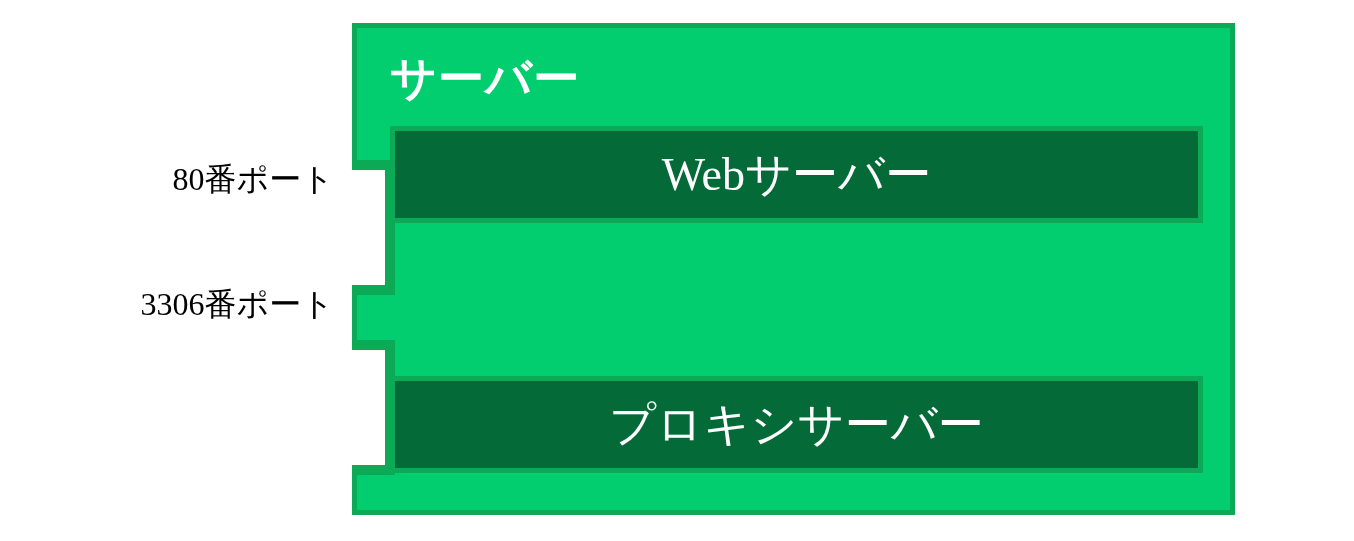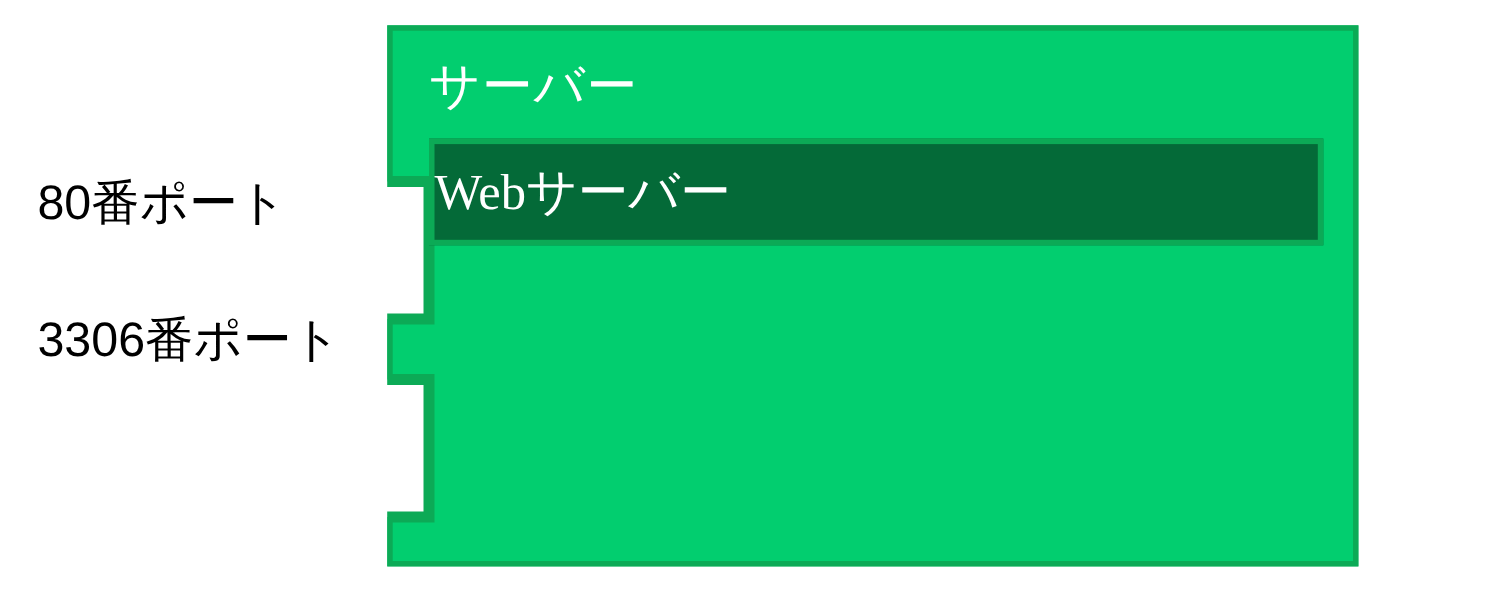--- a/index.html
+++ b/index.html
@@ -23,24 +23,24 @@
     top: 0;
     width: 1354px;
     height: 541px;
   }
 
   
   .port-label {
     position: absolute;
     right: 1020px;            
     width: 300px;
-    text-align: left;
+    text-align: right;
     color: #000000;
-    font-family: Liberation Sans, sans-serif;
-    font-size: 44px;
+    font-family: Liberation Serif, serif;
+    font-size: 32px;
     line-height: 1;
     white-space: nowrap;
   }
   #port-label-0 { top: 163px; }
   #port-label-1 { top: 288px; }
   #port-label-2 { top: 413px; }
 
   
   .server-box {
     position: absolute;
@@ -57,38 +57,39 @@
     height: 492px;
     display: block;
   }
 
   .server-title {
     position: absolute;
     left: 38px;
     top: 32px;
     color: #ffffff;
     font-family: "DejaVu Sans", "Liberation Sans", sans-serif;
-    font-weight: normal;
+    font-weight: bold;
     font-size: 46px;
     line-height: 1;
     letter-spacing: 1px;
     white-space: nowrap;
   }
 
   
   .service-box {
     position: absolute;
     left: 38px;
     width: 813px;
     height: 97px;
     box-sizing: border-box;
     border: 5px solid #0CAA56;
     background: #046A38;
     display: flex;
     align-items: center;
+    justify-content: center;
   }
   #service-box-0 { top: 103px; }
   #service-box-1 { top: 228px; }
   #service-box-2 { top: 353px; }
 
   .service-label {
     color: #ffffff;
     font-family: "Liberation Serif", "DejaVu Serif", serif;
     font-size: 46px;
     line-height: 1;
@@ -124,15 +125,18 @@
           Z" fill="#02CE6F" stroke="#0CAA56" stroke-width="10"></path>
     </svg>
 
     <div class="server-title">サーバー</div>
 
     <div class="service-box" id="service-box-0">
       <span class="service-label">Webサーバー</span>
     </div>
 
 
+    <div class="service-box" id="service-box-2">
+      <span class="service-label">プロキシサーバー</span>
+    </div>
 
   </div>
 </div>
 
 </body></html>

